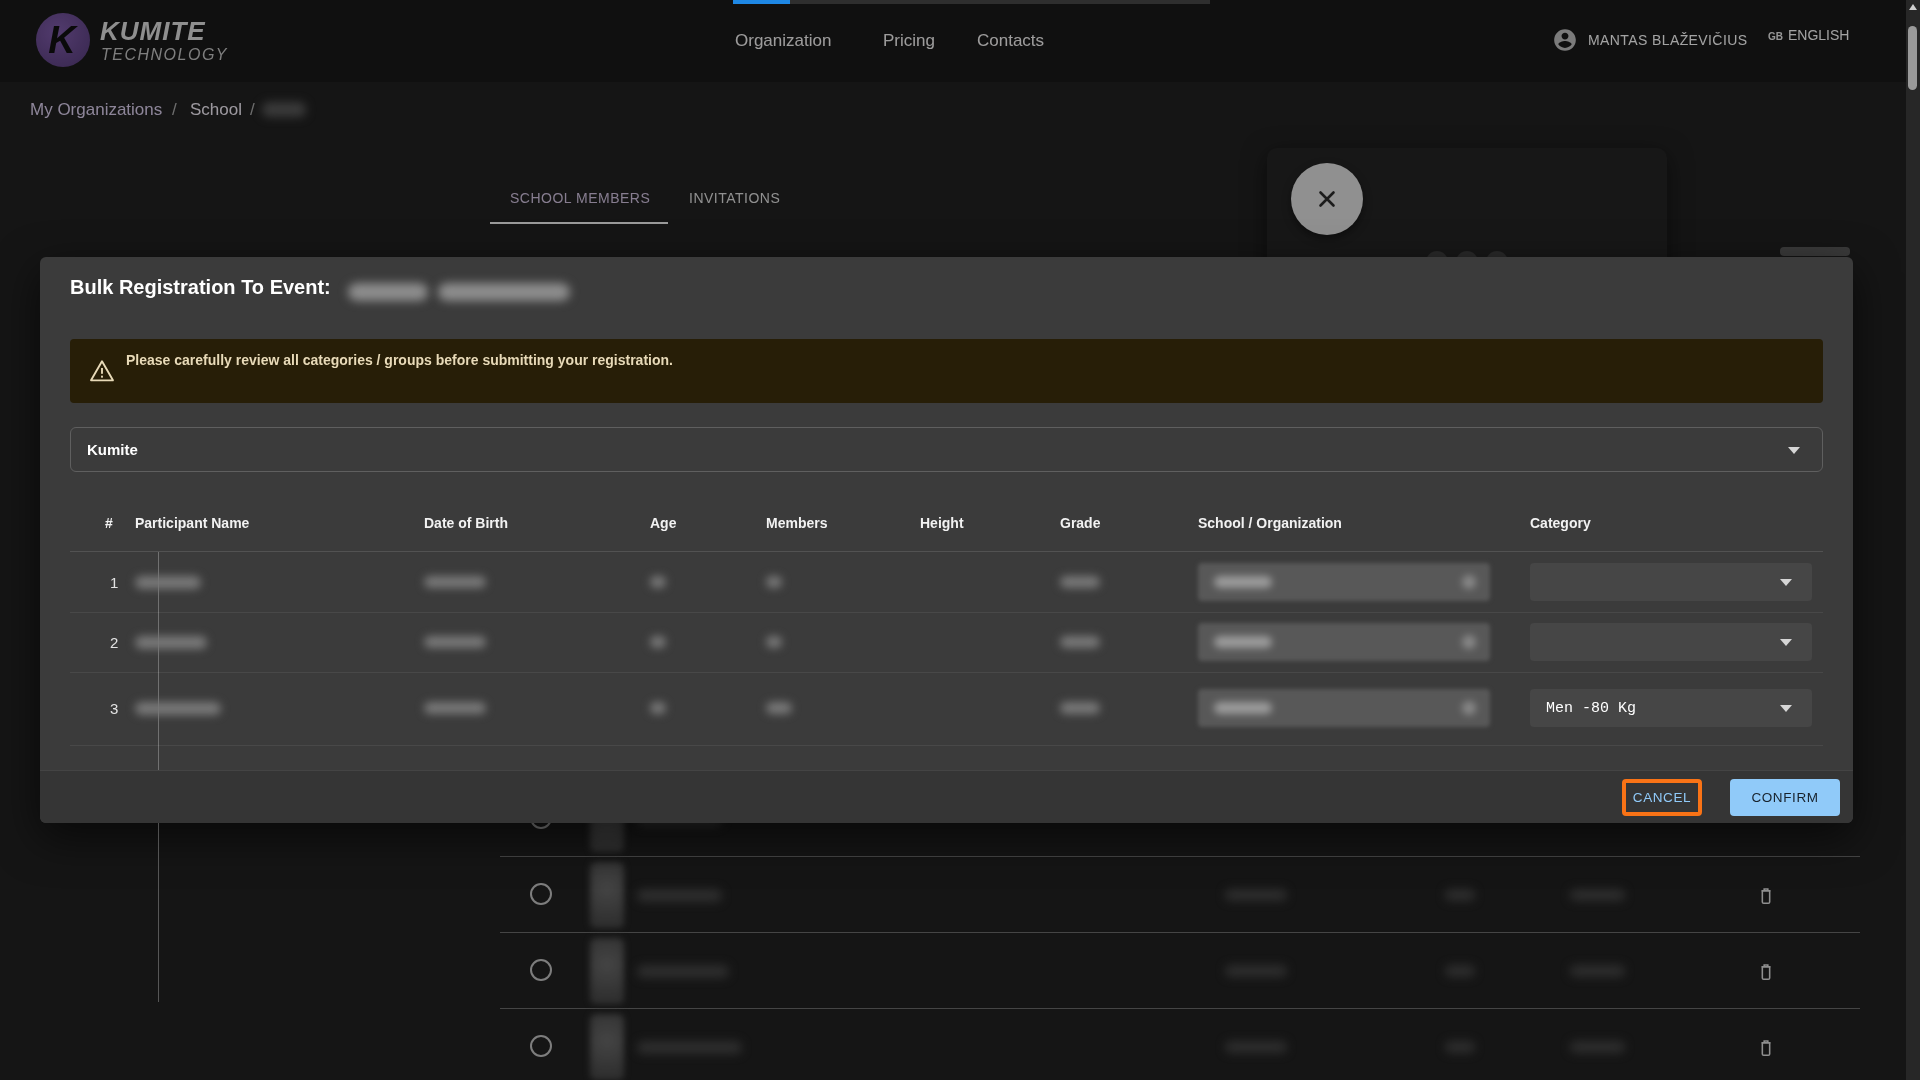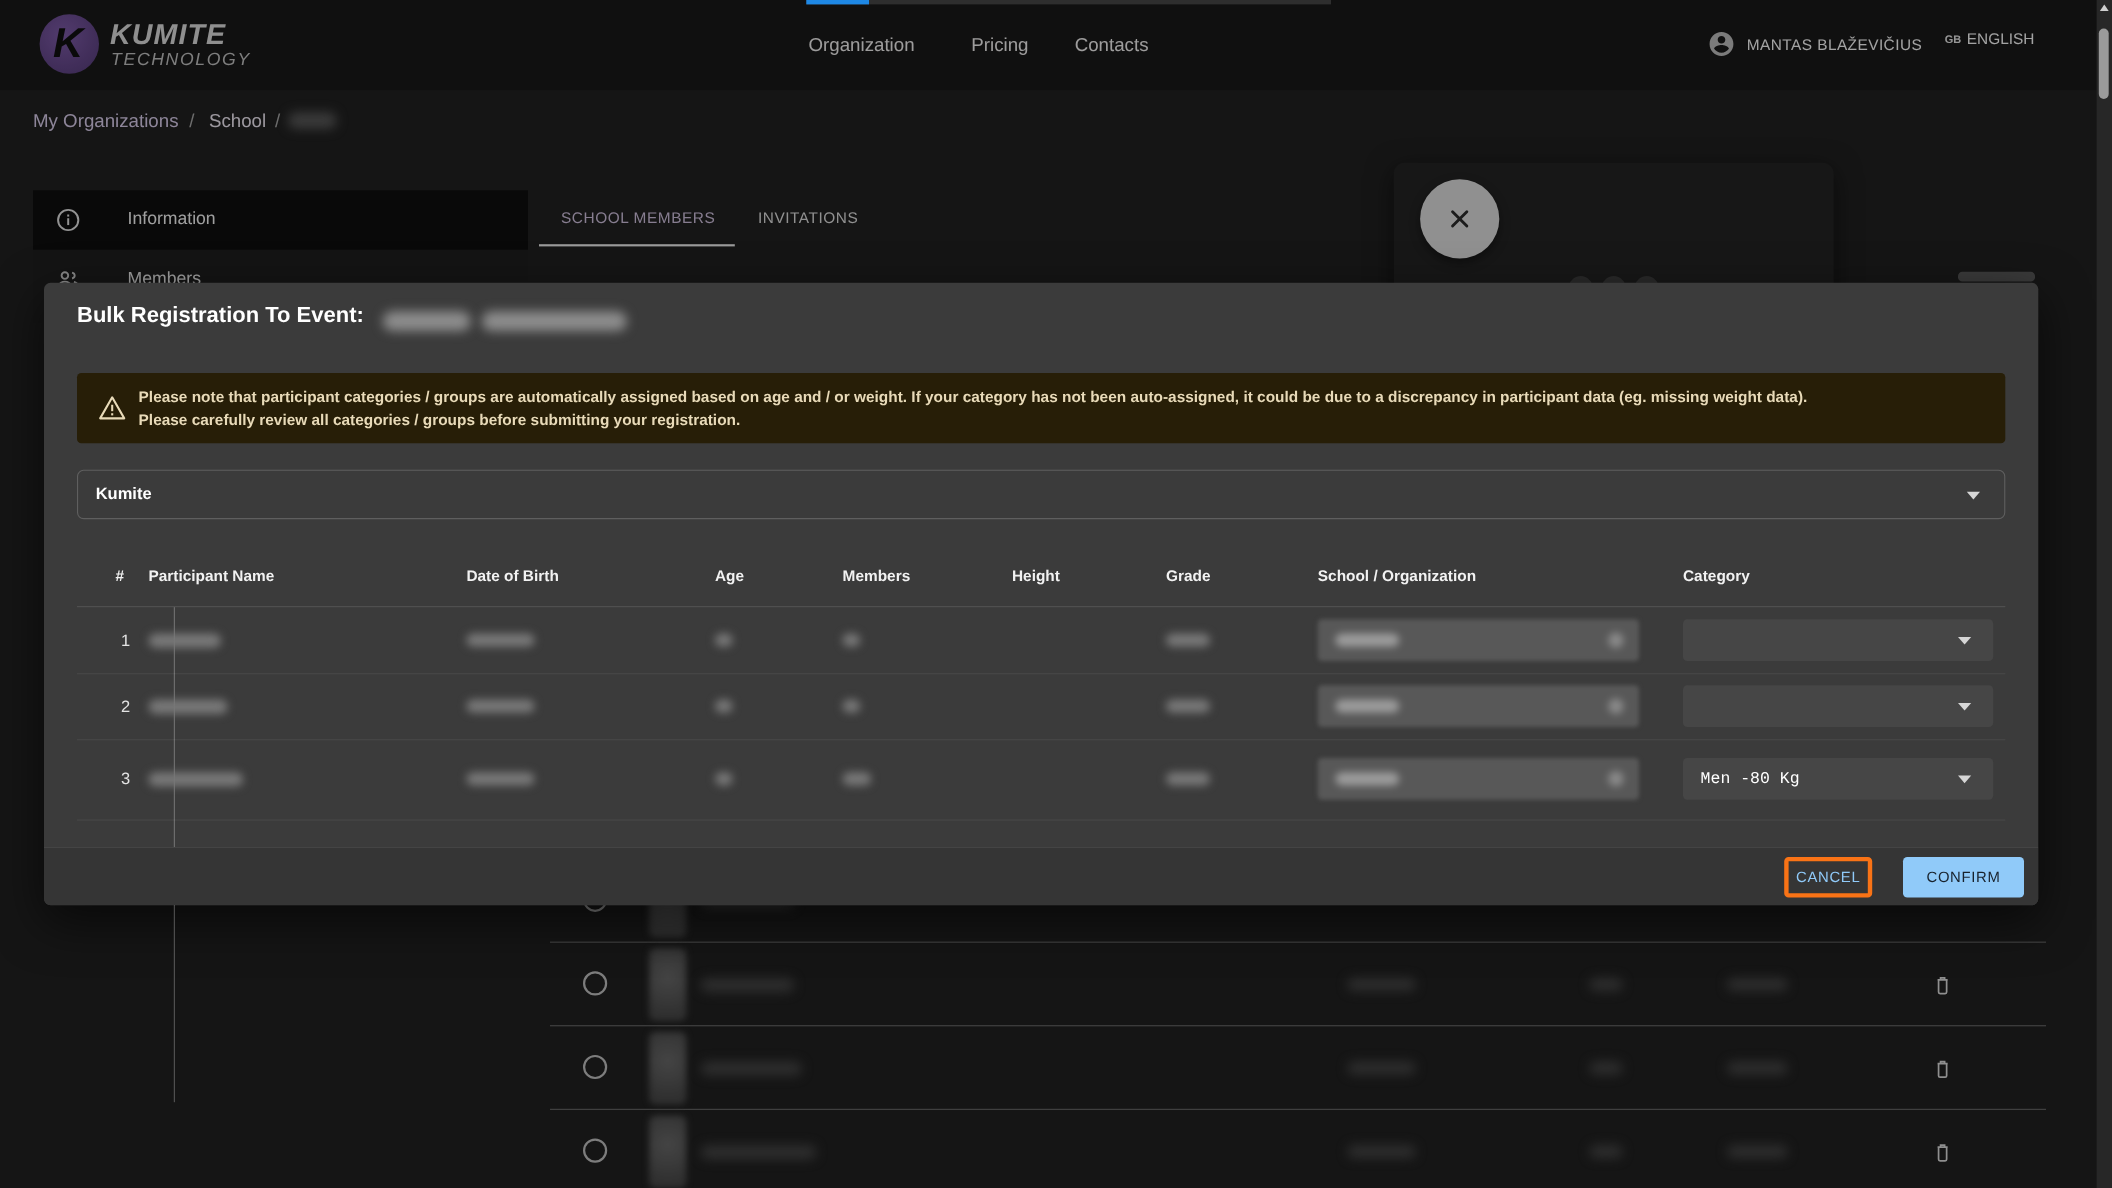--- a/index.html
+++ b/index.html
@@ -149,38 +149,20 @@
   </div>
 
   <div>
     <span class="abs crumb-root">My Organizations</span>
     <span class="abs crumb-sep1">/</span>
     <span class="abs crumb-section">School</span>
     <span class="abs crumb-sep2">/</span>
     <span class="abs bchip" style="left:262px; top:102px; width:44px; height:15px; background:#5a5a5a;"></span>
   </div>
 
-  <div class="abs sidebar">
-    <div class="side-item selected" style="top:0;">
-      <svg class="side-icon" viewBox="0 0 24 24">
-        <circle cx="12" cy="12" r="9.2" fill="none" stroke="#e0e0e0" stroke-width="1.8"></circle>
-        <rect x="11.1" y="10.4" width="1.8" height="6.2" fill="#e0e0e0"></rect>
-        <rect x="11.1" y="7" width="1.8" height="1.9" fill="#e0e0e0"></rect>
-      </svg>
-      <span class="side-label">Information</span>
-    </div>
-    <div class="side-item" style="top:54px;">
-      <svg class="side-icon" viewBox="0 0 24 24">
-        <circle cx="9" cy="8.5" r="3" fill="none" stroke="#cfcfcf" stroke-width="1.7"></circle>
-        <path d="M3.5 18c0-2.6 3.2-4 5.5-4s5.5 1.4 5.5 4" fill="none" stroke="#cfcfcf" stroke-width="1.7"></path>
-        <path d="M15.5 5.8c1.4.3 2.4 1.4 2.4 2.7s-1 2.4-2.4 2.7M17.2 14.3c1.9.5 3.4 1.6 3.4 3.7" fill="none" stroke="#cfcfcf" stroke-width="1.7"></path>
-      </svg>
-      <span class="side-label">Members</span>
-    </div>
-  </div>
 
   <div class="abs tab active" style="left:510px;">SCHOOL MEMBERS</div>
   <div class="abs tab inactive" style="left:689px;">INVITATIONS</div>
   <div class="abs tab-underline"></div>
 
   <div class="abs bg-panel"></div>
   <div class="abs close-circle">
     <svg width="26" height="26" viewBox="0 0 24 24">
       <path d="M6 6 L18 18 M18 6 L6 18" stroke="#2b2b2b" stroke-width="2.4" stroke-linecap="round"></path>
     </svg>
@@ -239,21 +221,20 @@
     <span class="abs title-chip" style="left:308px; top:26px; width:80px; height:18px;"></span>
     <span class="abs title-chip" style="left:398px; top:26px; width:132px; height:18px;"></span>
 
     <div class="abs warn-box">
       <svg class="warn-icon" viewBox="0 0 24 24">
         <path d="M12 3.6 L21.4 20 H2.6 Z" fill="none" stroke="#e8dab8" stroke-width="1.6" stroke-linejoin="round"></path>
         <rect x="11.2" y="9.4" width="1.6" height="5" fill="#e8dab8"></rect>
         <rect x="11.2" y="16" width="1.6" height="1.7" fill="#e8dab8"></rect>
       </svg>
       <div class="warn-text">
-        <div>Please note that participant categories / groups are automatically assigned based on age and / or weight. If your category has not been auto-assigned, it could be due to a discrepancy in participant data (eg. missing weight data).</div>
         <div>Please carefully review all categories / groups before submitting your registration.</div>
       </div>
     </div>
 
     <div class="abs discipline-select">
       <span class="discipline-value">Kumite</span>
       <span class="caret discipline-caret"></span>
     </div>
 
     <span class="abs thead" style="left:65px;">#</span>

